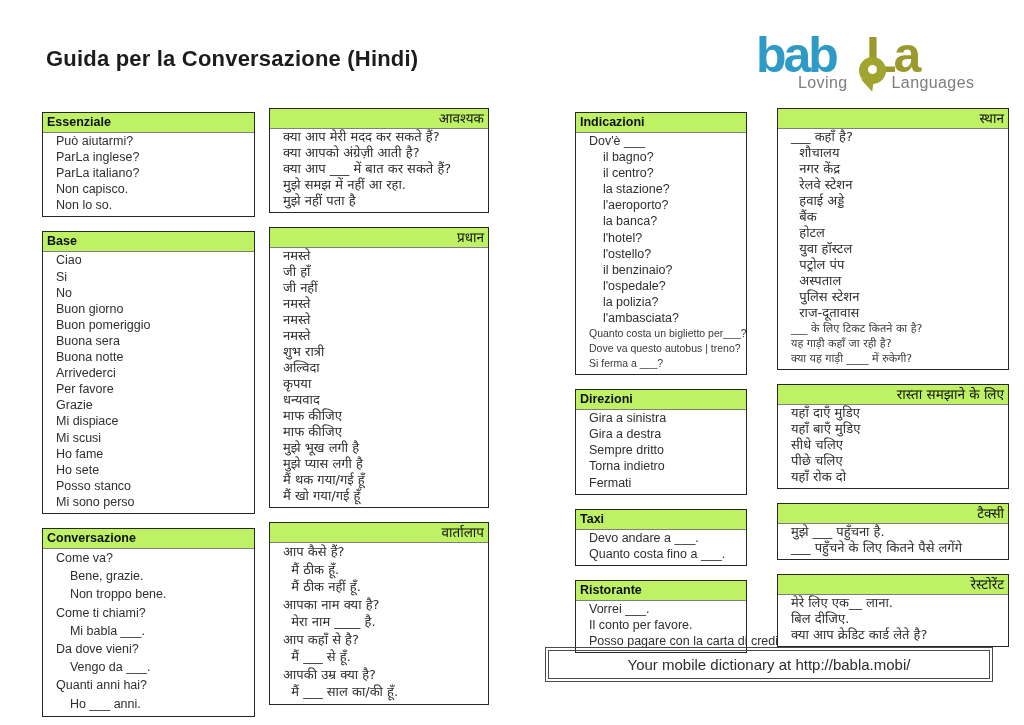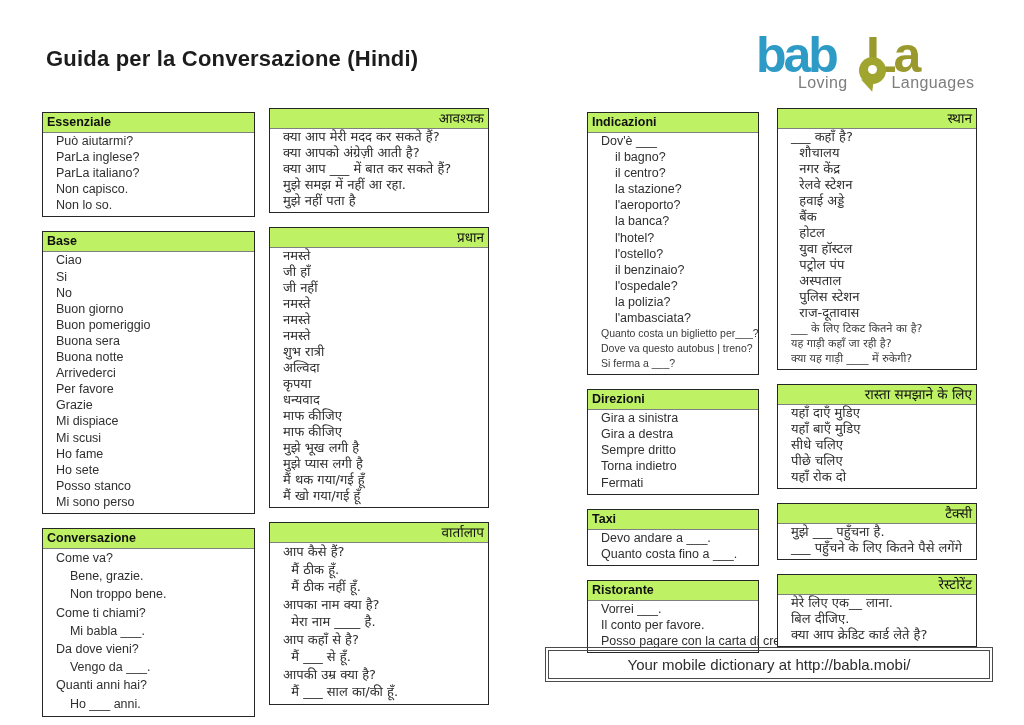--- a/index.html
+++ b/index.html
@@ -34,22 +34,22 @@
     transform:rotate(8deg);
   }
   .logo-tagline{
     position:absolute;left:42px;top:44px;width:218px;display:flex;gap:44px;
     font-size:16px;color:#7d7d7d;letter-spacing:0.4px;text-align:center;
   }
   
   .col{position:absolute;}
   #col1{left:42px;top:112px;width:213px;}
   #col2{left:269px;top:108px;width:220px;}
-  #col3{left:575px;top:112px;width:172px;padding-left:12px;}
-  #col4{left:777px;top:108px;width:200px;}
+  #col3{left:563px;top:112px;width:172px;padding-left:12px;}
+  #col4{left:777px;top:108px;width:232px;}
   .box{
     border:1.5px solid #262626;background:#ffffff;margin-bottom:14px;
     padding-bottom:3px;
   }
   .box-header{
     background:#bef264;border-bottom:1px solid #7f7f7f;
     font-weight:bold;font-size:12.5px;line-height:17px;padding:1px 4px;
     color:#101010;
   }
   .line{

